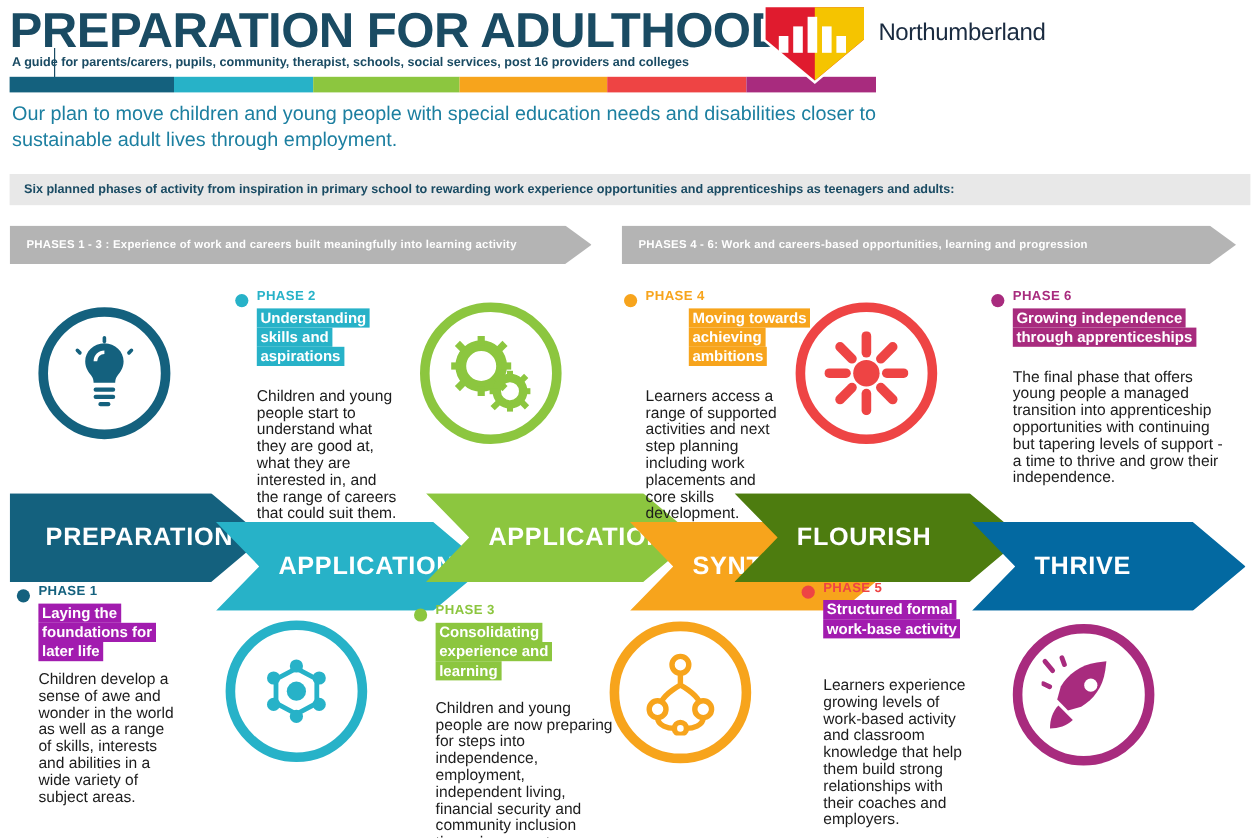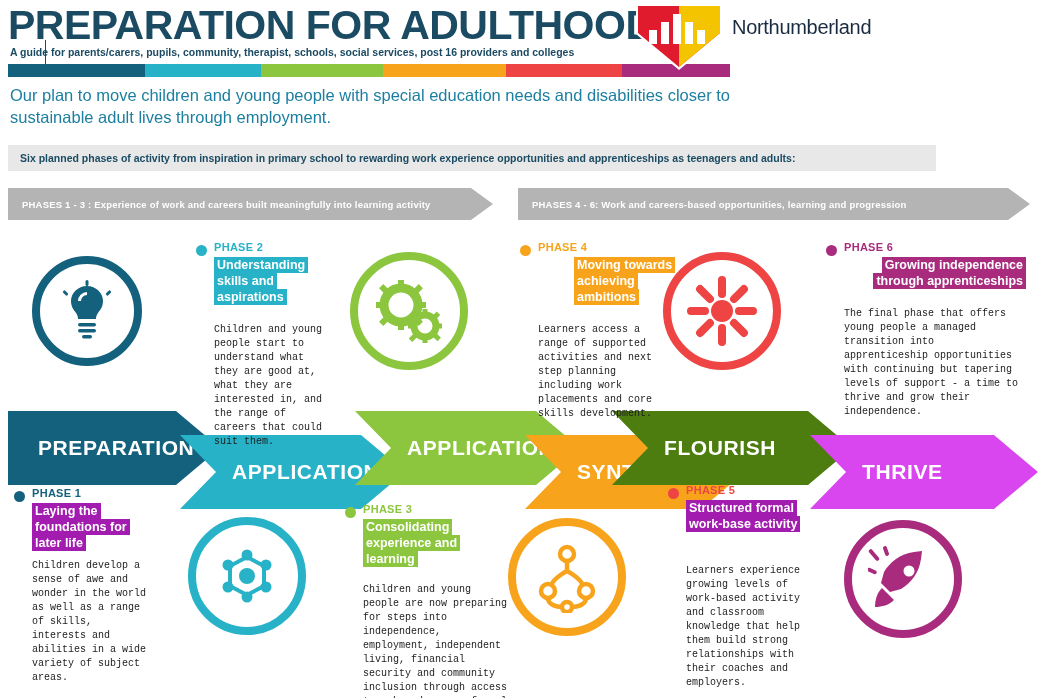--- a/index.html
+++ b/index.html
@@ -32,21 +32,21 @@
 
   
   #logo-block { position:absolute; right:14px; top:4px; width:270px; height:70px; }
   #logo-mark { position:absolute; left:0; top:0; width:86px; height:66px; }
   #logo-text { position:absolute; left:96px; top:12px; }
   #logo-text .l1 { font-size:20px; color:#1a2b40; letter-spacing:-0.3px; }
   #logo-text .l2 { font-size:25px; font-weight:bold; color:#1a2b40; letter-spacing:-0.3px; margin-top:-3px; }
 
   
   #strip {
-    position:absolute; left:8px; top:145px; width:928px; height:26px;
+    position:absolute; left:8px; top:145px; width:1034px; height:26px;
     background:#e8e8e8;
   }
   #strip span {
     position:absolute; left:12px; top:7px;
     font-size:10.5px; font-weight:bold; color:#1a4b63;
   }
 
   
   .banner {
     position:absolute; top:188px; height:32px;
@@ -71,21 +71,21 @@
     color:#ffffff; font-size:21px; font-weight:bold; letter-spacing:0.6px;
     margin-left:52px; white-space:nowrap;
   }
   .chev.first .chev-label { margin-left:30px; }
 
   #chev1 { left:8px;   top:411px; width:212px; background:#14617e; }
   #chev2 { left:180px; top:435px; width:225px; background:#27b2c8; }
   #chev3 { left:355px; top:411px; width:225px; background:#8cc63f; }
   #chev4 { left:525px; top:435px; width:220px; background:#f7a41c; }
   #chev5 { left:612px; top:411px; width:240px; background:#4d7c0f; }
-  #chev6 { left:810px; top:435px; width:228px; background:#d946ef; }
+  #chev6 { left:810px; top:435px; width:228px; background:#0369a1; }
 
   
   .circ {
     position:absolute; border-radius:50%;
     border-style:solid; background:#ffffff;
     display:flex; align-items:center; justify-content:center;
   }
   .circ svg { display:block; }
 
   
@@ -99,21 +99,21 @@
   }
   .phase .ptitle {
     position:absolute; left:18px; top:16px; font-size:12.5px; font-weight:bold;
     color:#ffffff; line-height:16px;
   }
   .phase .ptitle em {
     font-style:normal; padding:1px 3px; display:inline;
     box-decoration-break:clone; -webkit-box-decoration-break:clone;
   }
   .phase .pbody {
-    position:absolute; left:18px; font-size:10px; line-height:14px; color:#1c1c1c;font-family:Liberation Mono, monospace;
+    position:absolute; left:18px; font-size:13px; line-height:14px; color:#1c1c1c;
   }
 </style>
 </head>
 <body>
 
 <div id="header">
   <div id="title">PREPARATION FOR ADULTHOOD</div>
   <div id="subtitle">A guide for parents/carers, pupils, community, therapist, schools, social services, post 16 providers and  colleges</div>
   <div id="tick"></div>
   <div id="colorbar">
@@ -314,15 +314,15 @@
 <div class="phase" style="left:668px; top:484px; width:140px;">
   <div class="dot" style="background:#ee4444;"></div>
   <div class="pnum" style="color:#ee4444;">PHASE 5</div>
   <div class="ptitle" style="width:118px;"><em style="background:#a21caf;">Structured formal work-base activity</em></div>
   <div class="pbody" style="top:80px; width:120px;">Learners experience growing levels of work-based activity and classroom knowledge that help them build strong relationships with their coaches and employers.</div>
 </div>
 
 <div class="phase" style="left:826px; top:241px; width:200px;">
   <div class="dot" style="background:#a82b7e;"></div>
   <div class="pnum" style="color:#a82b7e;">PHASE 6</div>
-  <div class="ptitle" style="width:182px;text-align:right;"><em style="background:#a82b7e;">Growing independence through apprenticeships</em></div>
+  <div class="ptitle" style="width:182px;"><em style="background:#a82b7e;">Growing independence through apprenticeships</em></div>
   <div class="pbody" style="top:66px; width:180px;">The final phase that offers young people a managed transition into apprenticeship opportunities with continuing but tapering levels of support - a time to thrive and grow their independence.</div>
 </div>
 
 </body></html>

